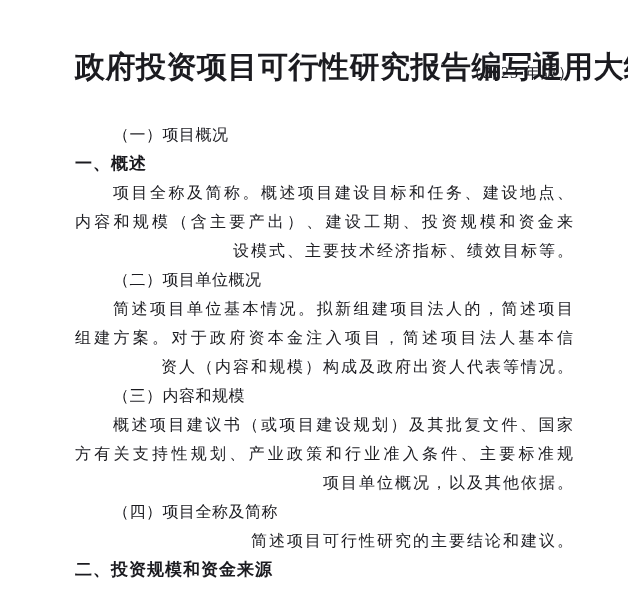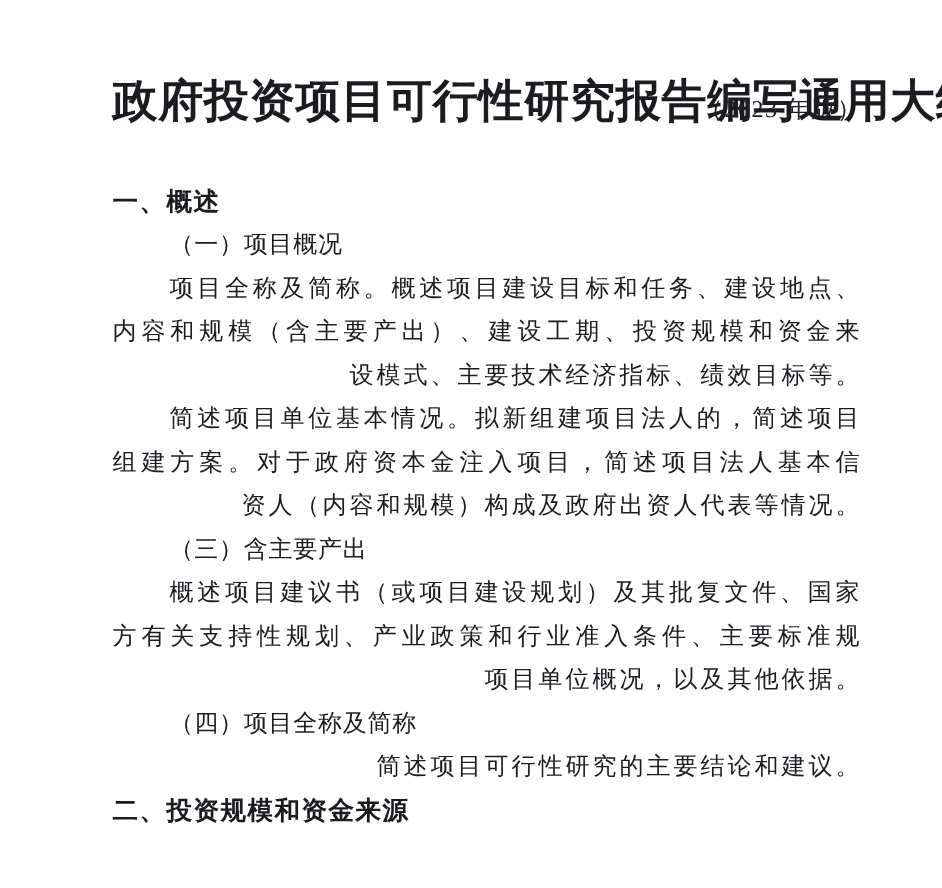--- a/index.html
+++ b/index.html
@@ -76,28 +76,29 @@
   }
 </style>
 </head>
 <body style="background: rgb(255, 255, 255); color: rgb(27, 27, 32);">
 
 <h1 class="doc-title">政府投资项目可行性研究报告编写通用大纲</h1>
 
 <div class="doc-edition">（2023 年版）</div>
 
 <div class="doc-body" id="doc-body">
+    <div class="line subsection-heading">（一）项目概况</div>
     <div class="line section-heading">一、概述</div>
-    <div class="line subsection-heading">（一）项目概况</div>
     <div class="line para-first">项目全称及简称。概述项目建设目标和任务、建设地点、建设</div>
     <div class="line para-mid">内容和规模（含主要产出）、建设工期、投资规模和资金来源、建</div>
     <div class="line para-end">设模式、主要技术经济指标、绩效目标等。</div>
+    <div class="line subsection-heading">（二）项目单位概况</div>
     <div class="line para-first">简述项目单位基本情况。拟新组建项目法人的，简述项目法人</div>
     <div class="line para-mid">组建方案。对于政府资本金注入项目，简述项目法人基本信息、投</div>
     <div class="line para-end">资人（内容和规模）构成及政府出资人代表等情况。</div>
-    <div class="line subsection-heading">（三）含主要产出</div>
+    <div class="line subsection-heading">（三）内容和规模</div>
     <div class="line para-first">概述项目建议书（或项目建设规划）及其批复文件、国家和地</div>
     <div class="line para-mid">方有关支持性规划、产业政策和行业准入条件、主要标准规范、专</div>
     <div class="line para-end">项目单位概况，以及其他依据。</div>
     <div class="line subsection-heading">（四）项目全称及简称</div>
     <div class="line para-single">简述项目可行性研究的主要结论和建议。</div>
     <div class="line section-heading">二、投资规模和资金来源</div>
   </div>
 
 </body></html>

